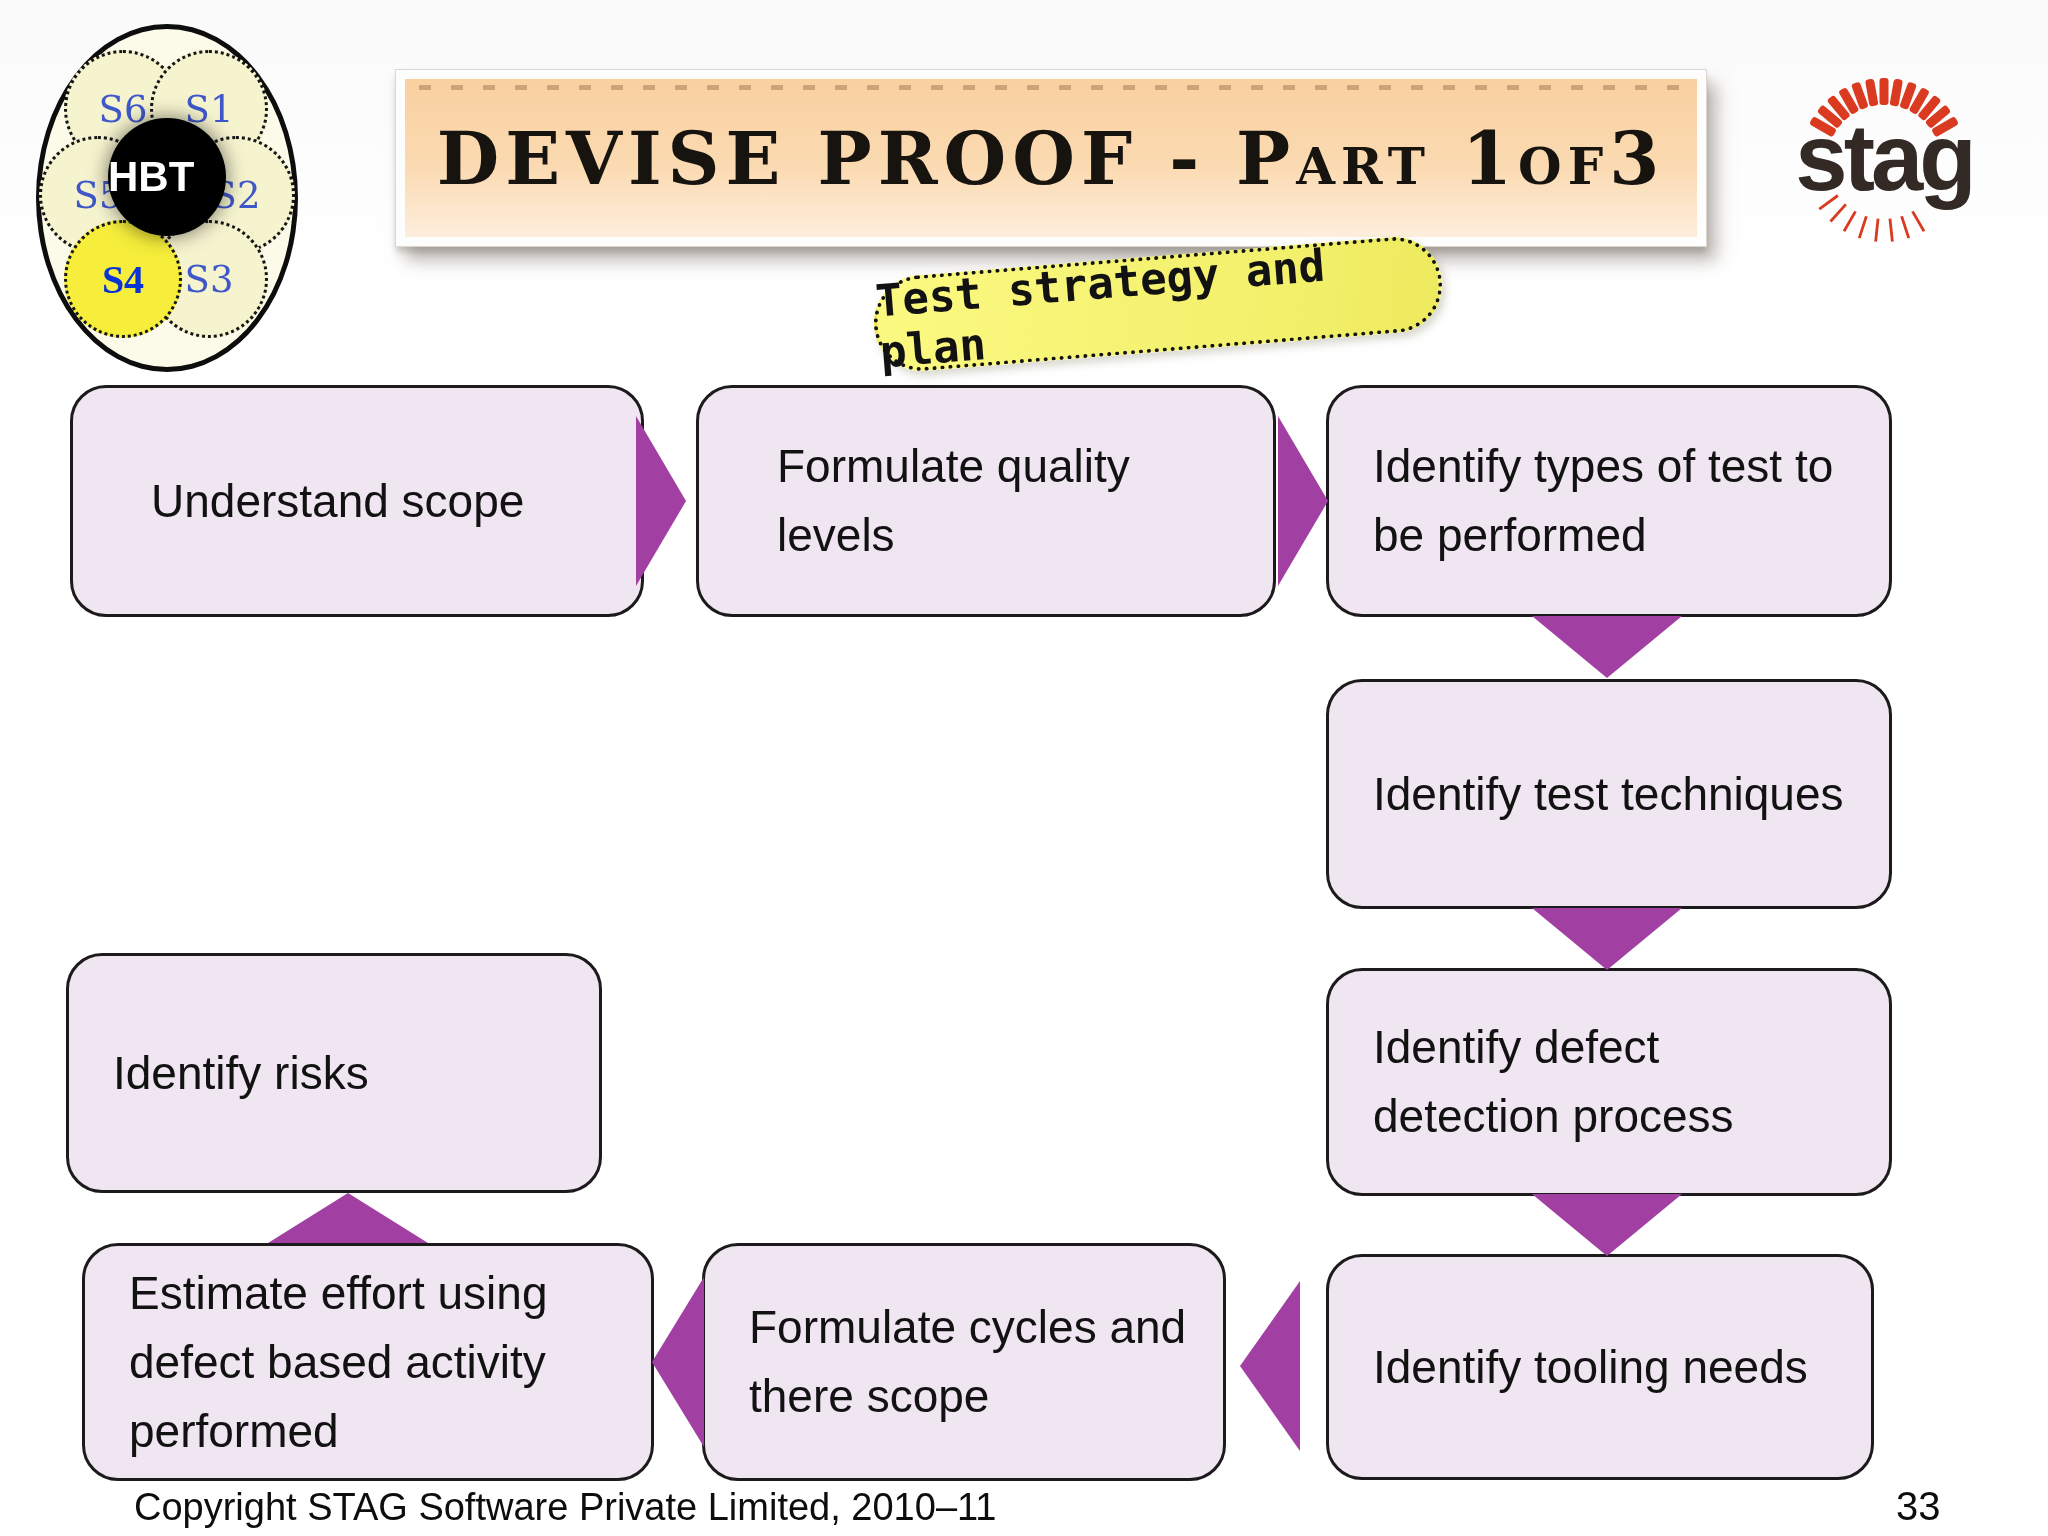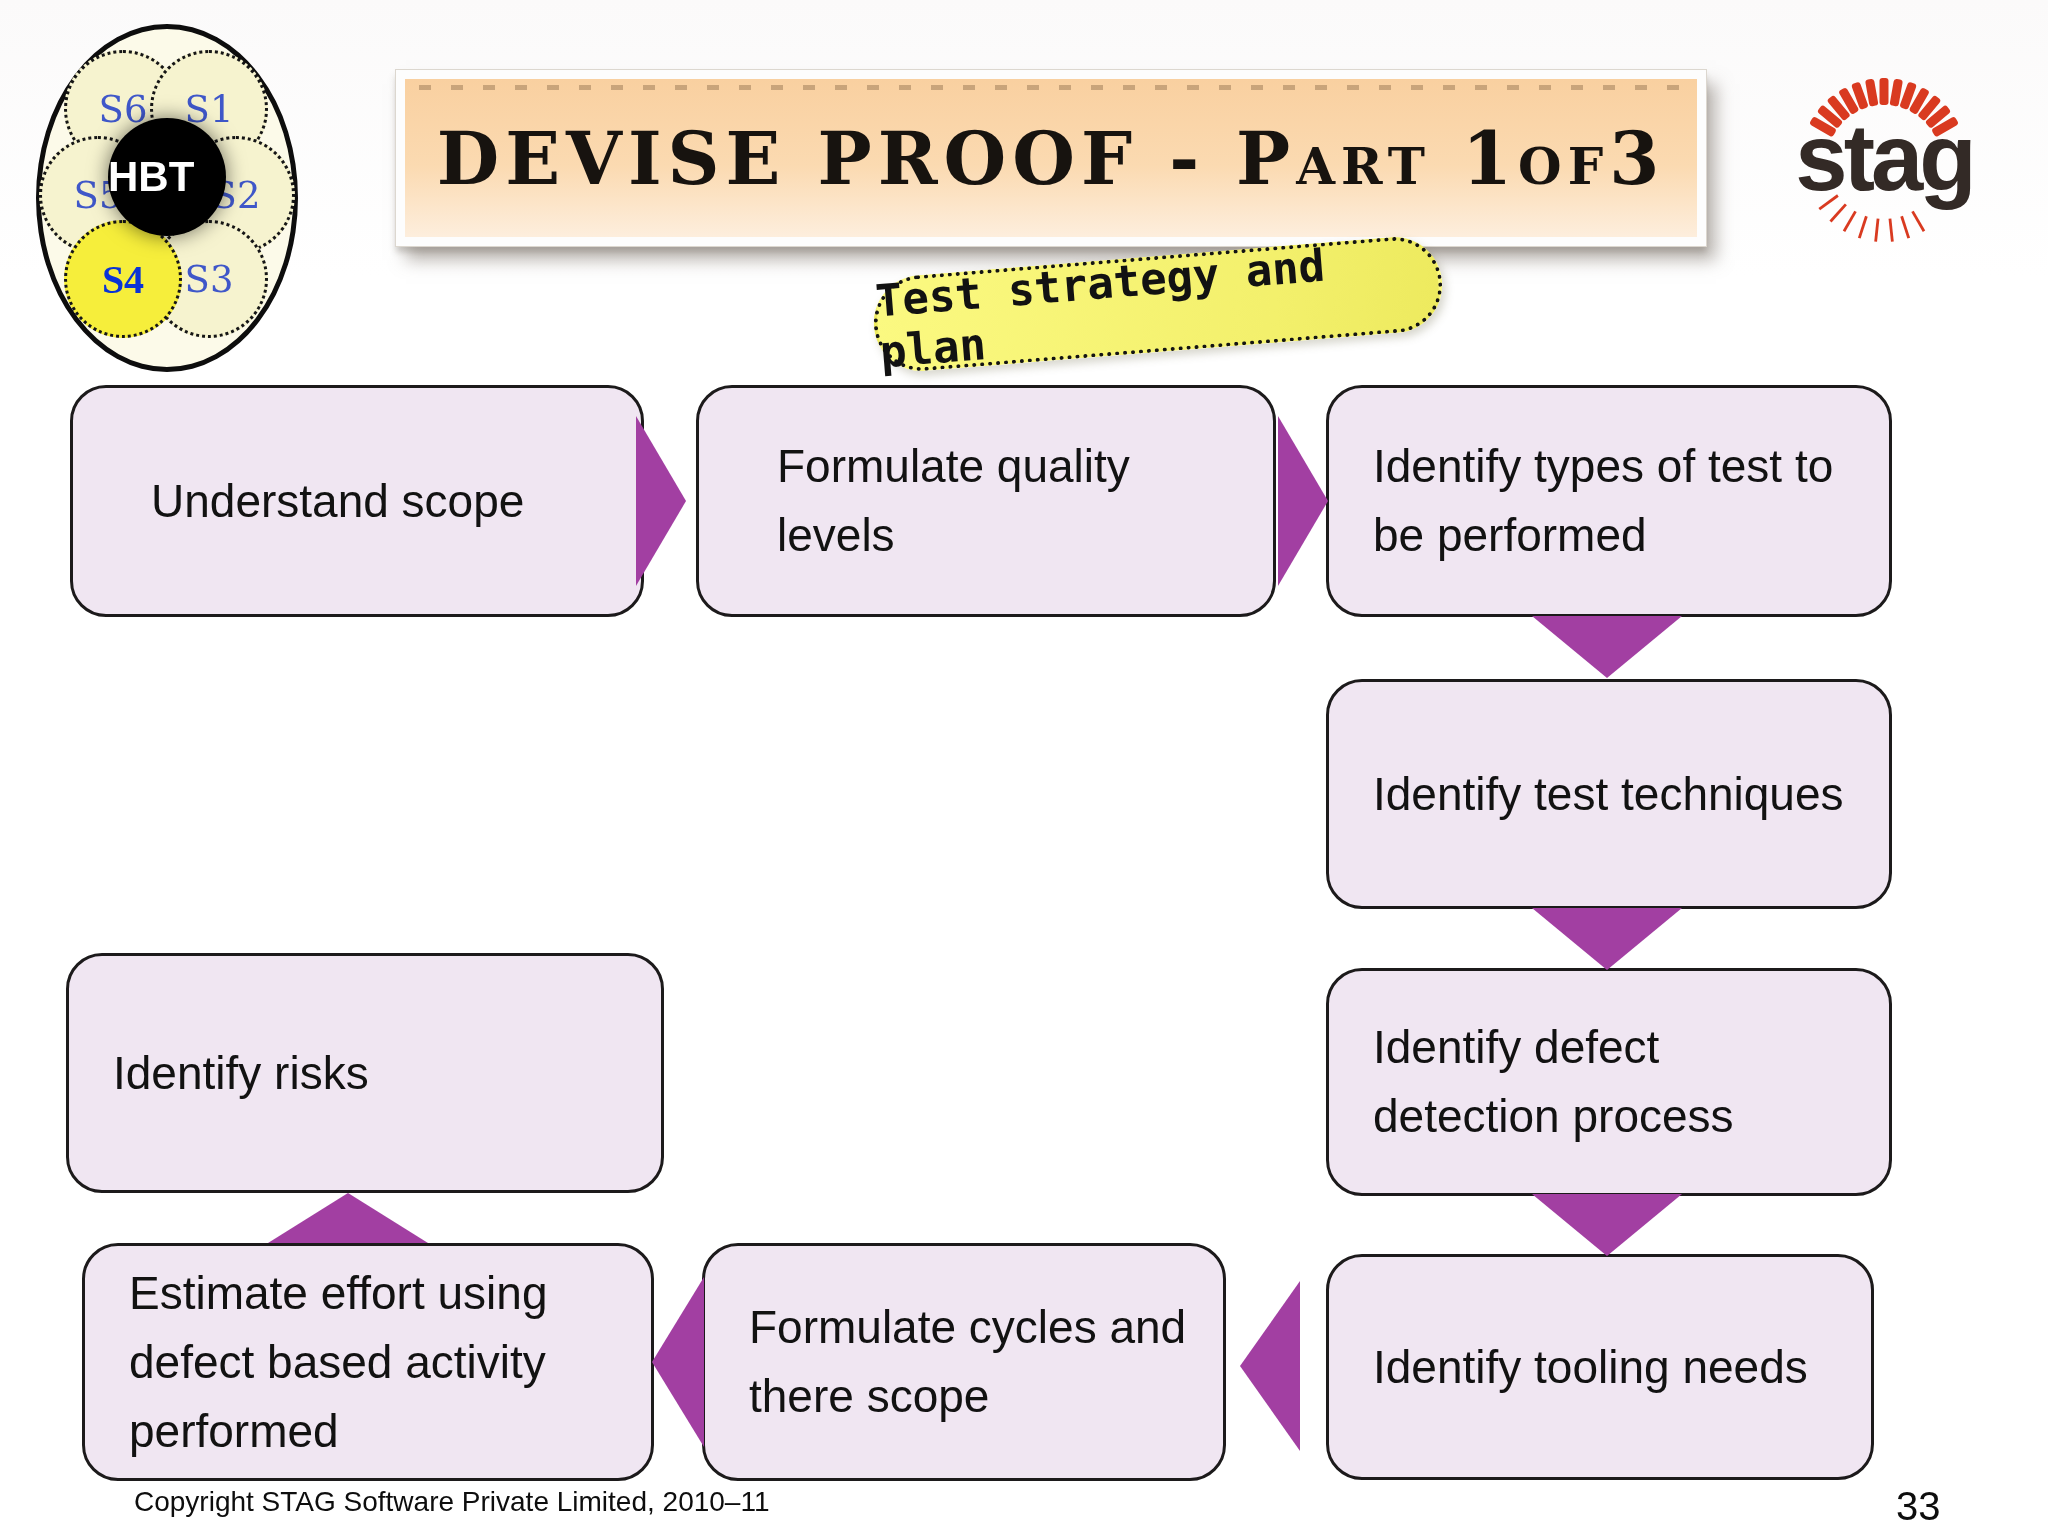--- a/index.html
+++ b/index.html
@@ -46,35 +46,35 @@
        display:flex;align-items:center;padding:0 28px 0 44px;
        font-size:46px;line-height:1.5;color:#121212;}
   .box span{white-space:pre-line;}
   .pad-lg{padding-left:78px;}
   .b1{left:70px;top:385px;width:574px;height:232px;}
   .b2{left:696px;top:385px;width:580px;height:232px;}
   .b3{left:1326px;top:385px;width:566px;height:232px;}
   .b4{left:1326px;top:679px;width:566px;height:230px;}
   .b5{left:1326px;top:968px;width:566px;height:228px;}
   .b6{left:1326px;top:1254px;width:548px;height:226px;}
-  .b7{left:66px;top:953px;width:598px;height:240px;}
+  .b7{left:66px;top:953px;width:536px;height:240px;}
   .b8{left:82px;top:1243px;width:572px;height:238px;}
   .b9{left:702px;top:1243px;width:524px;height:238px;}
   
   .ar{position:absolute;width:0;height:0;}
   .ar-right{border-top:85px solid transparent;border-bottom:85px solid transparent;border-left:50px solid #a23fa2;}
   .ar-left{border-top:85px solid transparent;border-bottom:85px solid transparent;border-right:52px solid #a23fa2;}
   .ar-down{border-left:75px solid transparent;border-right:75px solid transparent;border-top:62px solid #a23fa2;}
   .ar-up{border-left:80px solid transparent;border-right:80px solid transparent;border-bottom:50px solid #a23fa2;}
   .ar1{left:636px;top:416px;} .ar2{left:1278px;top:416px;}
   .d1{left:1532px;top:616px;} .d2{left:1532px;top:908px;} .d3{left:1532px;top:1194px;}
   .up1{left:268px;top:1193px;}
   .la1{left:652px;top:1277px;} .la2{left:1240px;top:1281px;border-right-width:60px;}
   
-  .footer{position:absolute;left:134px;top:1486px;font-size:28px;color:#0d0d0d;}
+  .footer{position:absolute;left:134px;top:1486px;font-size:38px;color:#0d0d0d;}
   .pagenum{position:absolute;left:1896px;top:1484px;font-size:40px;color:#0d0d0d;}
 </style>
 </head>
 <body>
 
 <div class="stage">
 
   <div class="hbt">
     <div class="outer"></div>
     <div class="petal p-s6">

